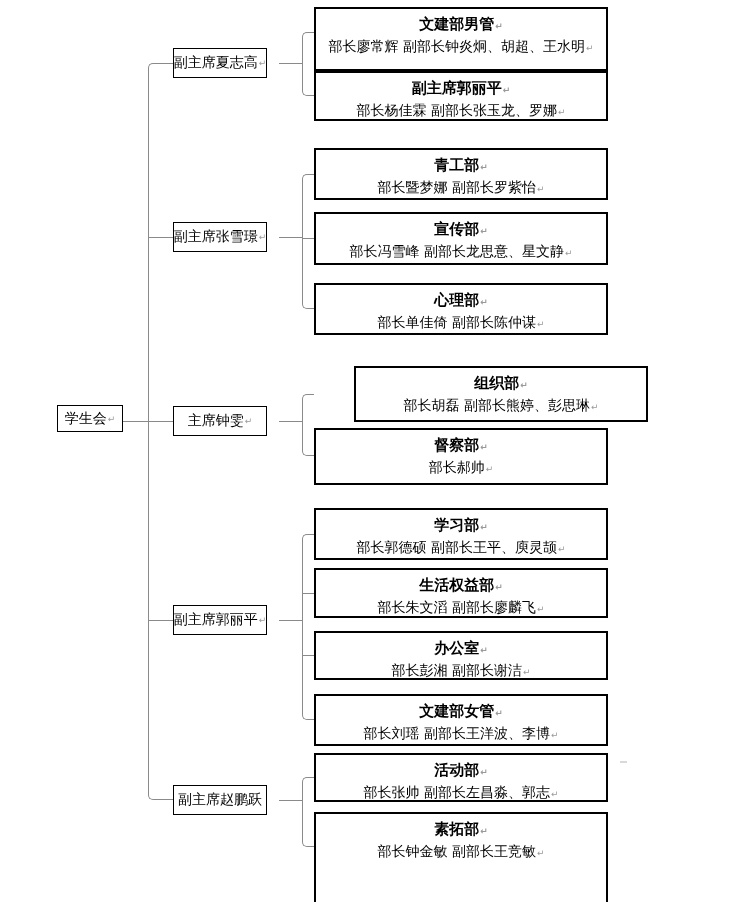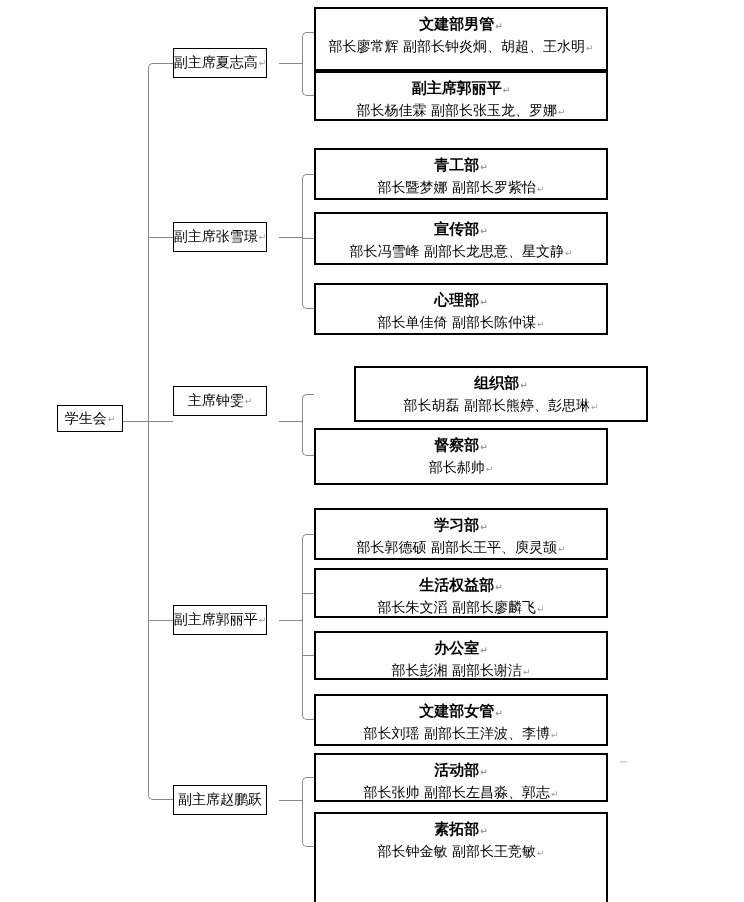--- a/index.html
+++ b/index.html
@@ -69,21 +69,21 @@
   </div>
 
   <div class="node leader" style="top:48px;">
     <span>副主席夏志高</span>
       <span class="mark">↵</span>
   </div>
   <div class="node leader" style="top:222px;">
     <span>副主席张雪璟</span>
       <span class="mark">↵</span>
   </div>
-  <div class="node leader" style="top:386px;">
+  <div class="node leader" style="top:406px;">
     <span>主席钟雯</span>
       <span class="mark">↵</span>
   </div>
   <div class="node leader" style="top:605px;">
     <span>副主席郭丽平</span>
       <span class="mark">↵</span>
   </div>
   <div class="node leader" style="top:785px;">
     <span>副主席赵鹏跃</span>
   </div>

